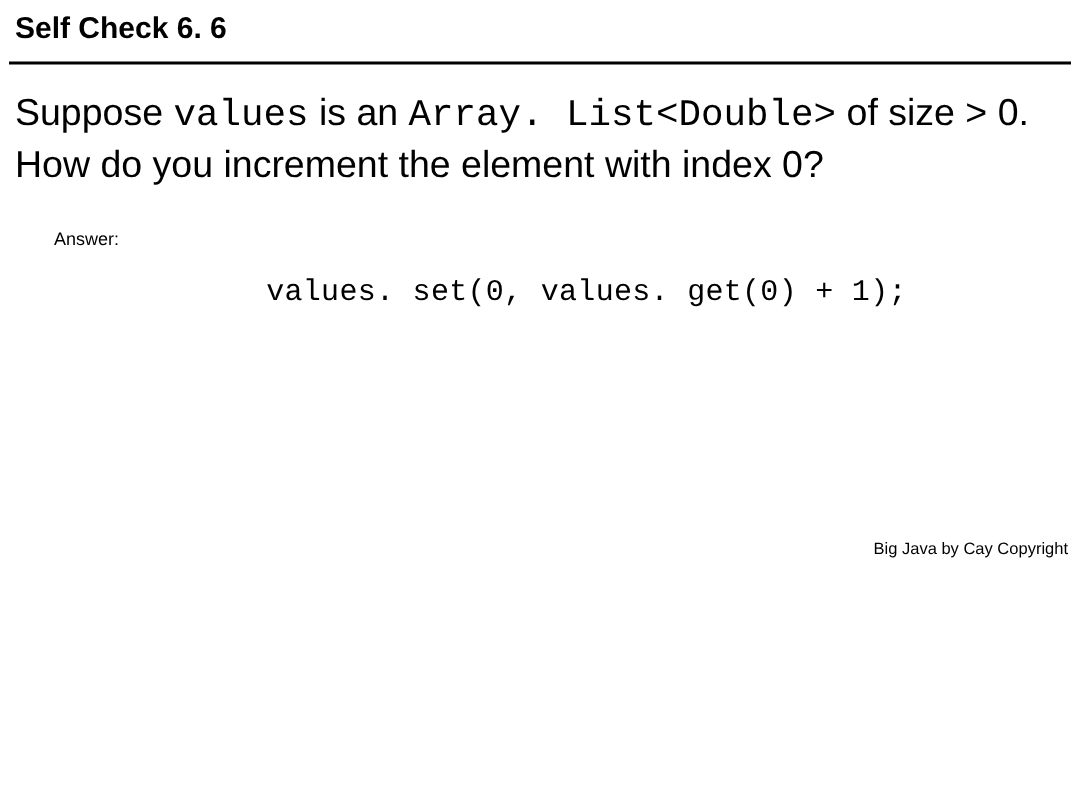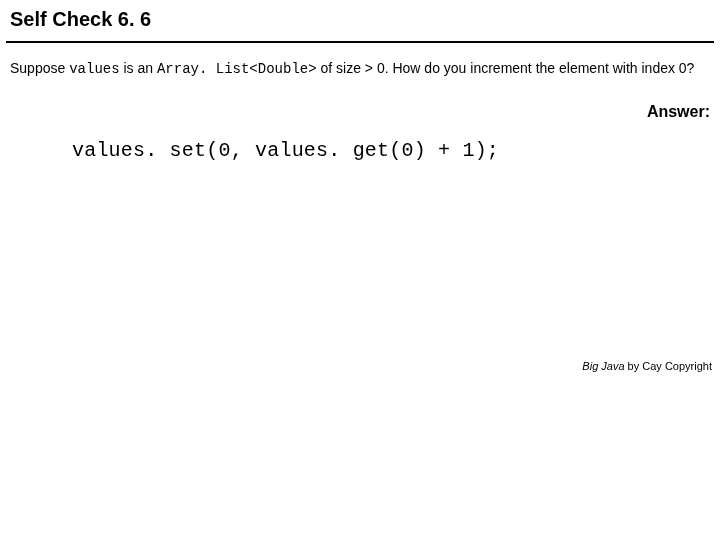--- a/index.html
+++ b/index.html
@@ -2,27 +2,27 @@
 <html><head>
 <meta charset="utf-8">
 <style>
   * { margin: 0; padding: 0; box-sizing: border-box; }
   html, body { width: 720px; height: 540px; background: #fff; font-family: Arial, Helvetica, sans-serif; color: #000; }
   .slide { width: 720px; height: 384px; position: relative; padding: 0; }
   .title-wrap { padding: 8px 10px 4px 10px; }
   .title { font-family: Verdana, Geneva, sans-serif; font-weight: 700; font-size: 20px; }
   .title-underline { height: 2px; background: #000; margin: 6px 6px 0 6px; }
   .body { padding: 16px 10px 0 10px; }
-  .question { font-size: 14px; line-height: 1.35; }
+  .question { font-size: 25px; line-height: 1.35; }
   .code { font-family: "Courier New", Courier, monospace; }
   .answer-block { padding: 24px 0 0 26px; }
-  .answer-label { font-family: Verdana, Geneva, sans-serif; font-weight: 700; font-size: 16px; text-align: right; }
-  .answer-code { font-family: "Courier New", Courier, monospace; font-size: 20px; padding: 18px 0 0 36px; letter-spacing: 0.2px; }
+  .answer-label { font-family: Verdana, Geneva, sans-serif; font-weight: 400; font-size: 12px; }
+  .answer-code { font-family: "Courier New", Courier, monospace; font-size: 20px; padding: 18px 0 0 36px; letter-spacing: 0.2px; text-align: center; }
   .footer { position: absolute; bottom: 10px; right: 8px; text-align: right; font-size: 11px; line-height: 1.35; }
-  .footer .book { font-style: italic; font-weight: 400; }
+  .footer .book { font-weight: 400; }
 </style>
 </head>
 <body>
 <div class="slide">
 
   <div class="title-wrap">
     <div class="title">Self Check 6. 6</div>
   </div>
   <div class="title-underline"></div>
 

